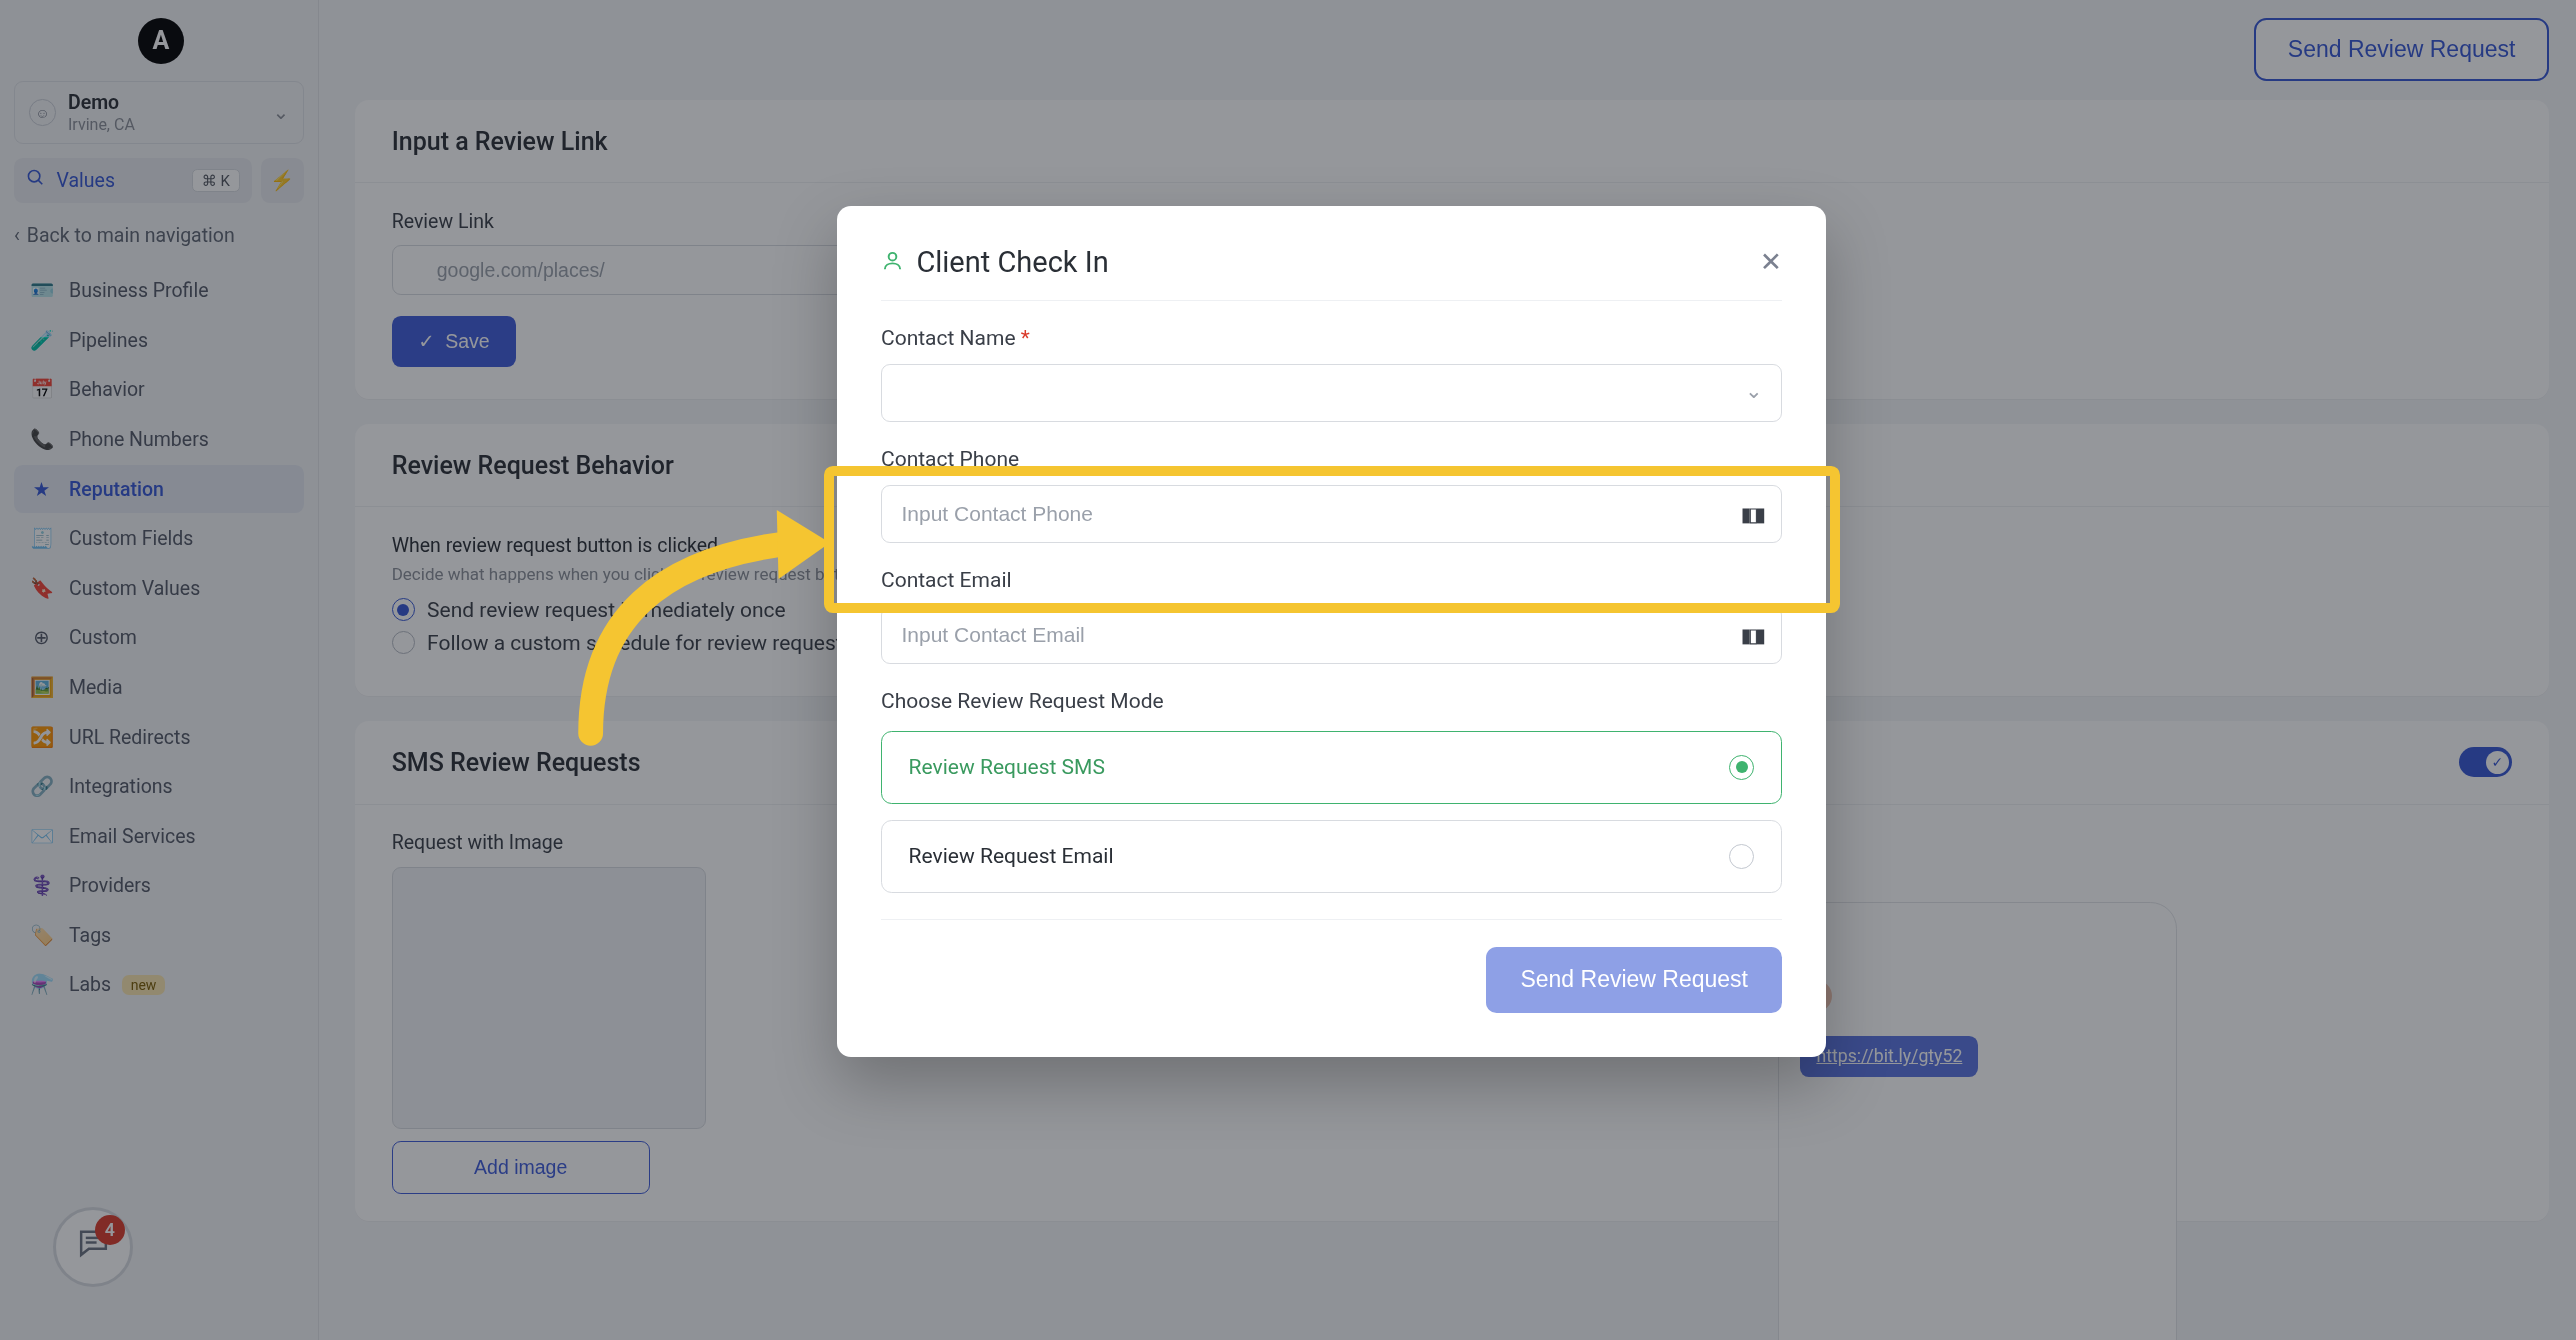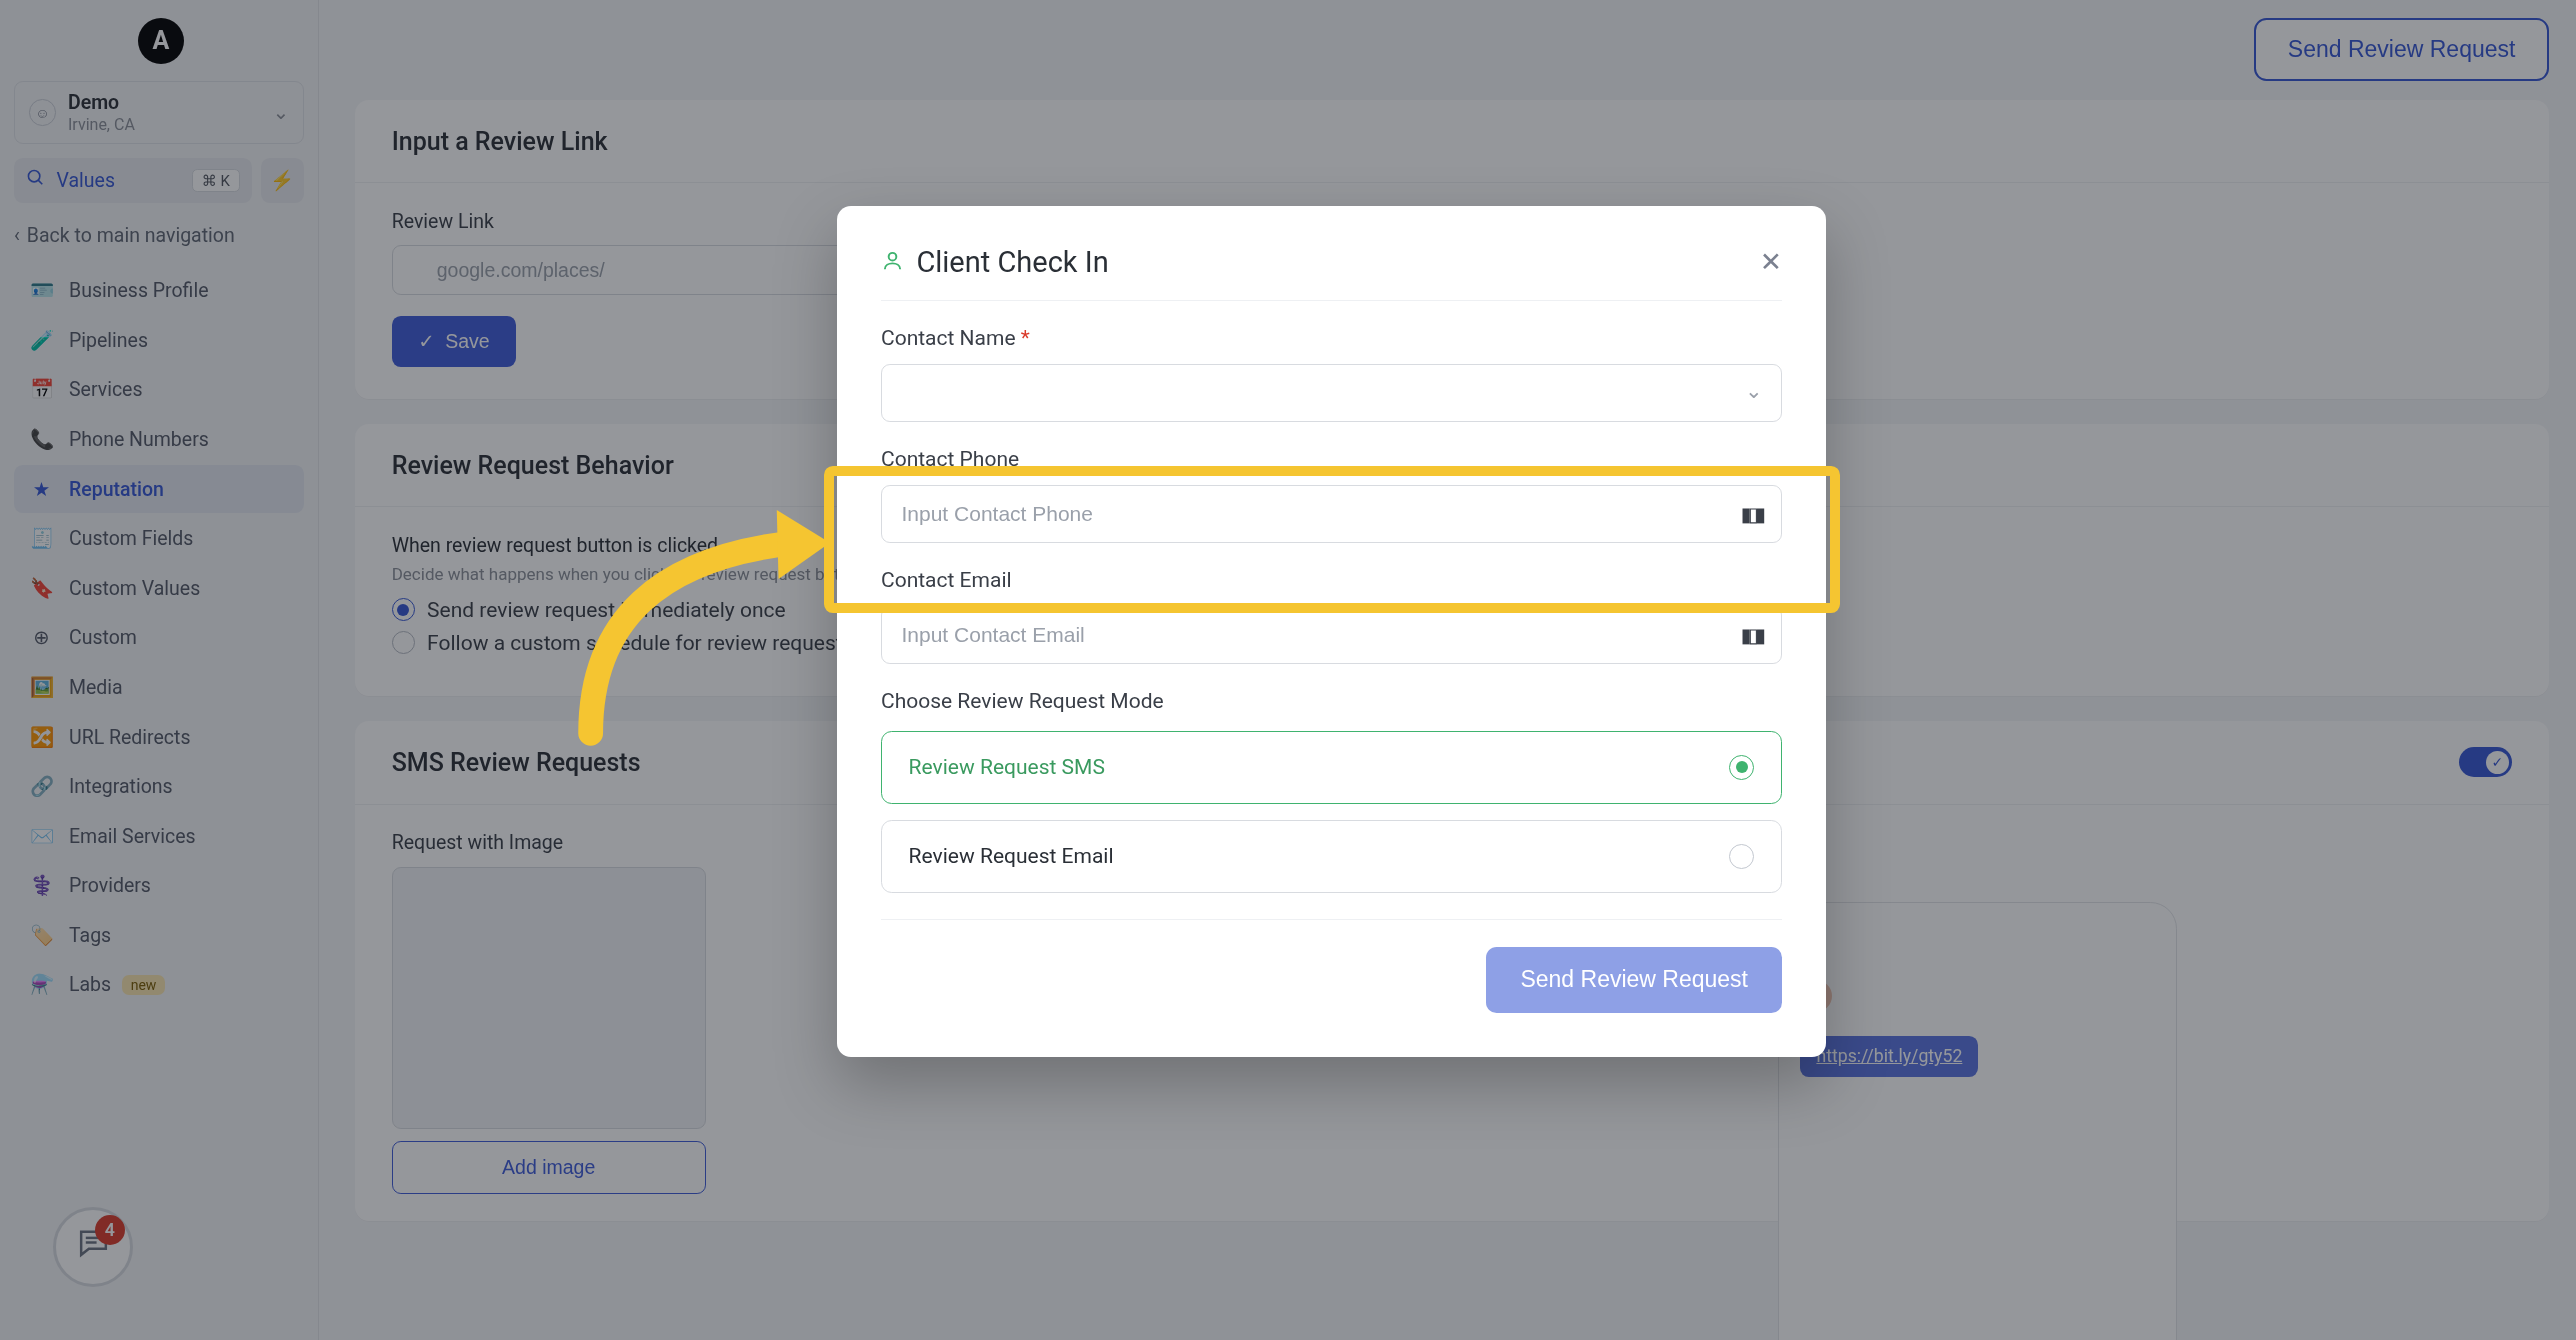--- a/index.html
+++ b/index.html
@@ -440,21 +440,21 @@
     <div class="nav-item">
         <span class="ico">🪪</span>
         <span>Business Profile</span>
       </div>
     <div class="nav-item">
         <span class="ico">🧪</span>
         <span>Pipelines</span>
       </div>
     <div class="nav-item">
         <span class="ico">📅</span>
-        <span>Services</span>
+        <span>Behavior</span>
       </div>
     <div class="nav-item">
         <span class="ico">📞</span>
         <span>Phone Numbers</span>
       </div>
     <div class="nav-item active">
         <span class="ico">★</span>
         <span>Reputation</span>
       </div>
     <div class="nav-item">
@@ -550,21 +550,21 @@
 
   <div class="panel" style="position:relative;">
     <div class="sms-row">
       <span style="font-size:25px;font-weight:500;">SMS Review Requests</span>
       <div class="toggle"></div>
     </div>
     <div class="sms-body">
       <div>
         <label class="label">Request with Image</label>
         <div class="image-drop"></div>
-        <button class="add-image-btn" style="width:314px;margin-top:12.4px;">Add image</button>
+        <button class="add-image-btn" style="width:258px;margin-top:12.4px;">Add image</button>
       </div>
     </div>
 
     <div class="phone-preview">
       <div class="topbar"><span class="hamburger">☰</span></div>
       <div class="bubble-row">
         <div class="avatar-jd">JD</div>
         <div class="bubble">https://bit.ly/gty52</div>
       </div>
     </div>

